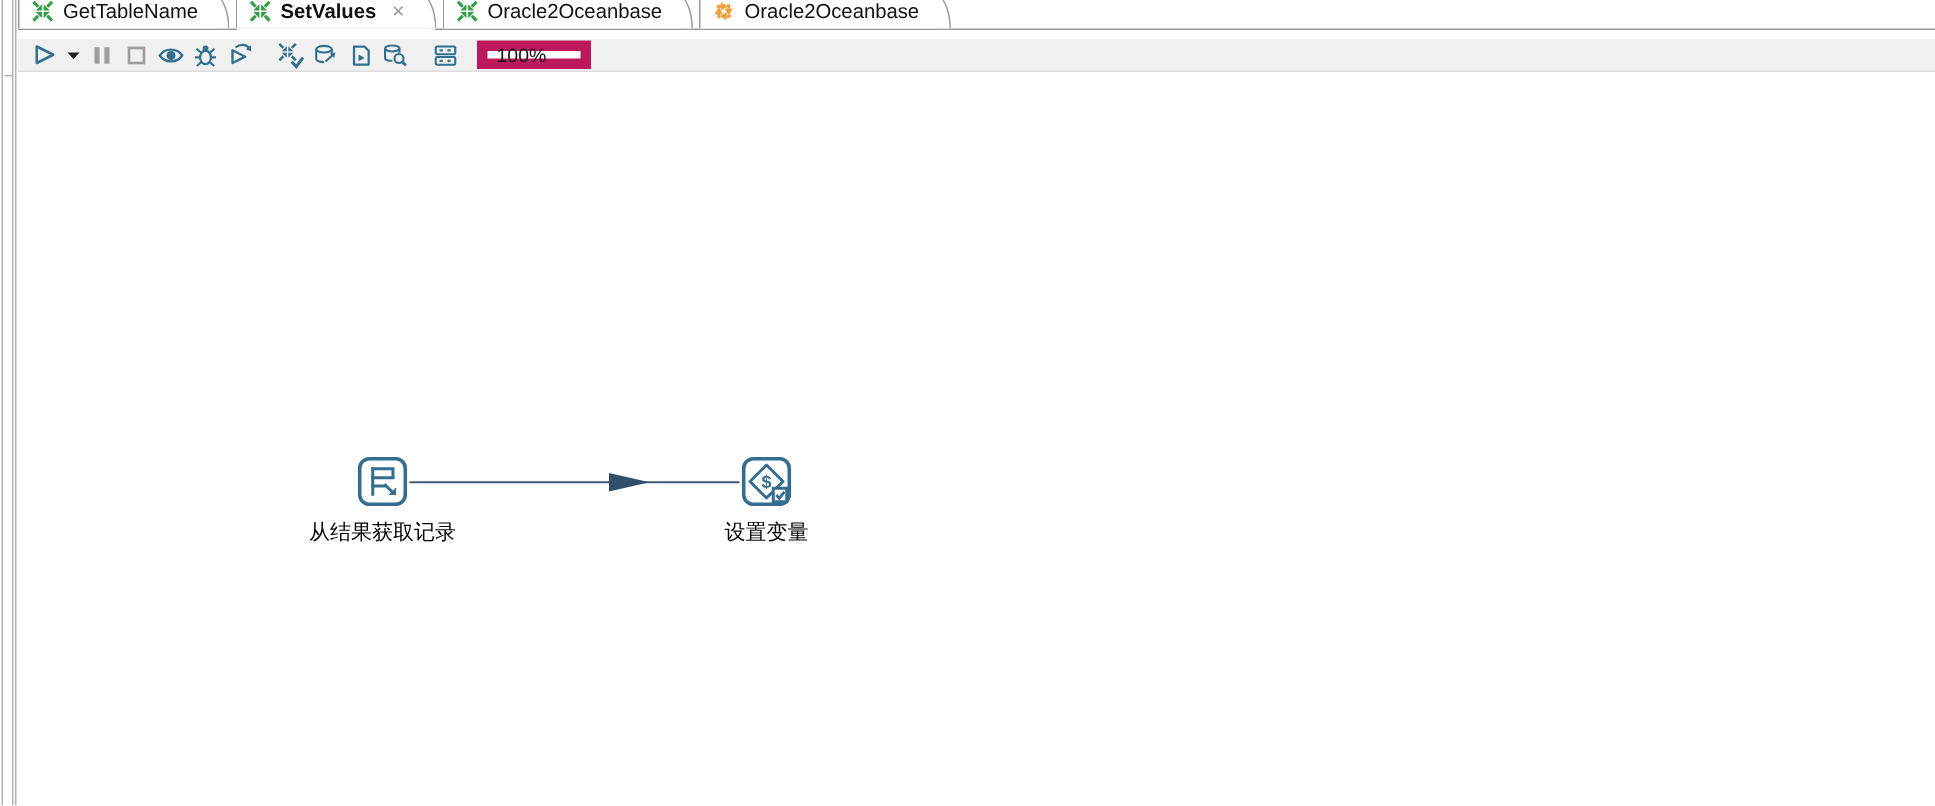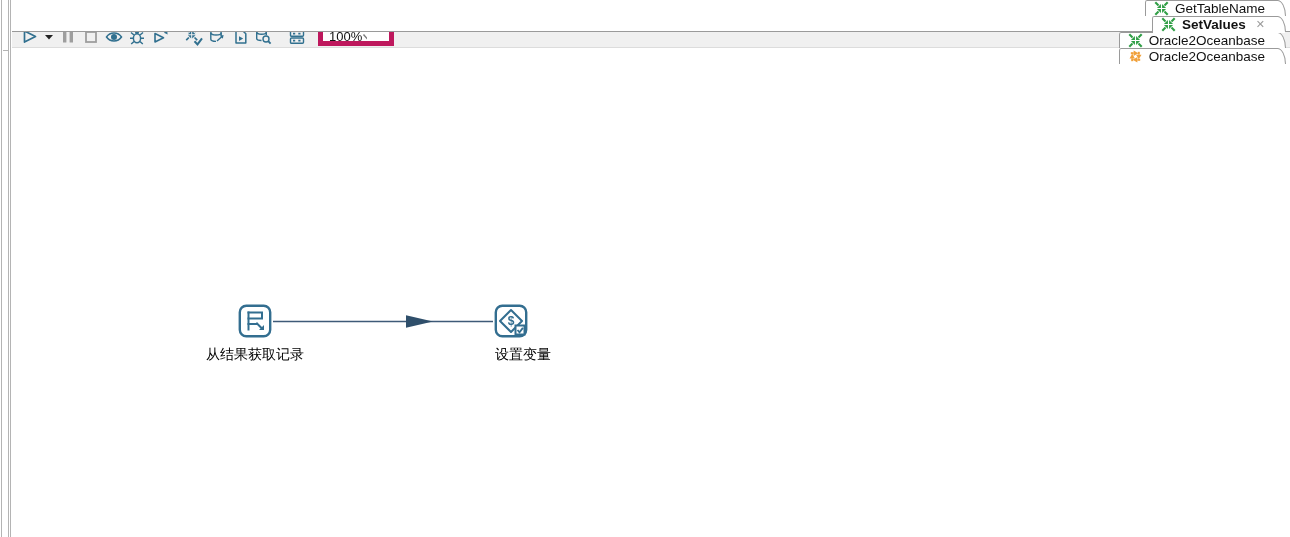--- a/index.html
+++ b/index.html
@@ -5,40 +5,40 @@
   * { margin:0; padding:0; box-sizing:border-box; }
   body { font-family:"Liberation Sans","DejaVu Sans",sans-serif; background:#fff; }
   .app { position:relative; width:1290px; height:537px; background:#fff; overflow:hidden; }
 
   
   .left-strip { position:absolute; left:0; top:0; width:12px; height:537px; background:#fff; z-index:4; }
   .left-strip .vline { position:absolute; top:0; bottom:0; width:1px; background:#b4b4b4; }
   .left-strip .hline { position:absolute; left:3px; width:5px; height:1px; background:#b4b4b4; }
 
   
-  .tabbar { position:absolute; left:12px; top:0; right:0; height:32px; background:#fff;
-            border-bottom:1px solid #9a9a9a; display:flex; align-items:flex-end; z-index:2;flex-direction:column; }
+  .tabbar { position:absolute; left:12px; top:0; right:0; height:20px; background:#fff;
+            border-bottom:1px solid #9a9a9a; display:flex; align-items:flex-end; z-index:2; }
   .tab { position:relative; height:25px; display:flex; align-items:center; gap:6px;
          padding:0 20px 0 8px; margin-right:4px; border:1px solid #9a9a9a; border-bottom:none;
          border-top-left-radius:4px; border-top-right-radius:14px 26px; background:#fff;
          font-size:13.5px; color:#111; cursor:pointer; white-space:nowrap; }
   .tab.active { font-weight:bold; z-index:3;text-align:center; }
   .tab.active::after { content:""; position:absolute; left:0; right:0; bottom:-1px; height:1px; background:#fff; }
   .tab .close { font-size:11px; color:#9b9b9b; margin-left:4px; font-weight:normal; }
   .tab svg { flex:0 0 auto; }
 
   
   .toolbar { position:absolute; left:12px; top:26px; right:0; height:22px; background:#f0f0f0;
              border-bottom:1px solid #dcdcdc; display:flex; align-items:center; padding-left:8px; z-index:1; }
   .tbtn { height:20px; min-width:20px; display:flex; align-items:center; justify-content:center;
           margin-right:3px; cursor:pointer; }
   .tbtn.narrow { min-width:12px; }
   .ggap { width:11px; }
   .zoom-combo { display:flex; align-items:center; justify-content:space-between; width:76px; height:19px;
-                background:#fff; border:5px solid #be185d; padding:0 22px 0 6px; font-size:13px;
+                background:#fff; border:7px solid #be185d; padding:0 22px 0 6px; font-size:13px;
                 color:#111; margin-left:8px; cursor:pointer; }
 
   
   .canvas { position:absolute; left:12px; top:48px; width:1278px; height:489px; background:#fff; }
   .hop { position:absolute; left:0; top:0; }
   .step { position:absolute; width:36px; height:36px; cursor:pointer; }
   .step-label { position:absolute; transform:translateX(-50%); font-size:14px; color:#000; white-space:nowrap; }
 
   .watermark { position:absolute; right:13px; bottom:7px; font-size:17px; color:#c6c6c6;
                letter-spacing:.5px; z-index:5; }
@@ -287,16 +287,16 @@
       <svg width="36" height="36">
           <use href="#ic-step-getrows"></use>
         </svg>
     </div>
     <div class="step-label" style="left:243px; top:298px;">从结果获取记录</div>
     <div class="step" style="left:481px; top:255px;">
       <svg width="36" height="36">
           <use href="#ic-step-setvar"></use>
         </svg>
     </div>
-    <div class="step-label" style="left:511px; top:298px;">设置变量</div>
+    <div class="step-label" style="left:499px; top:298px;">设置变量</div>
   </div>
 
 </div>
 
 </body></html>

